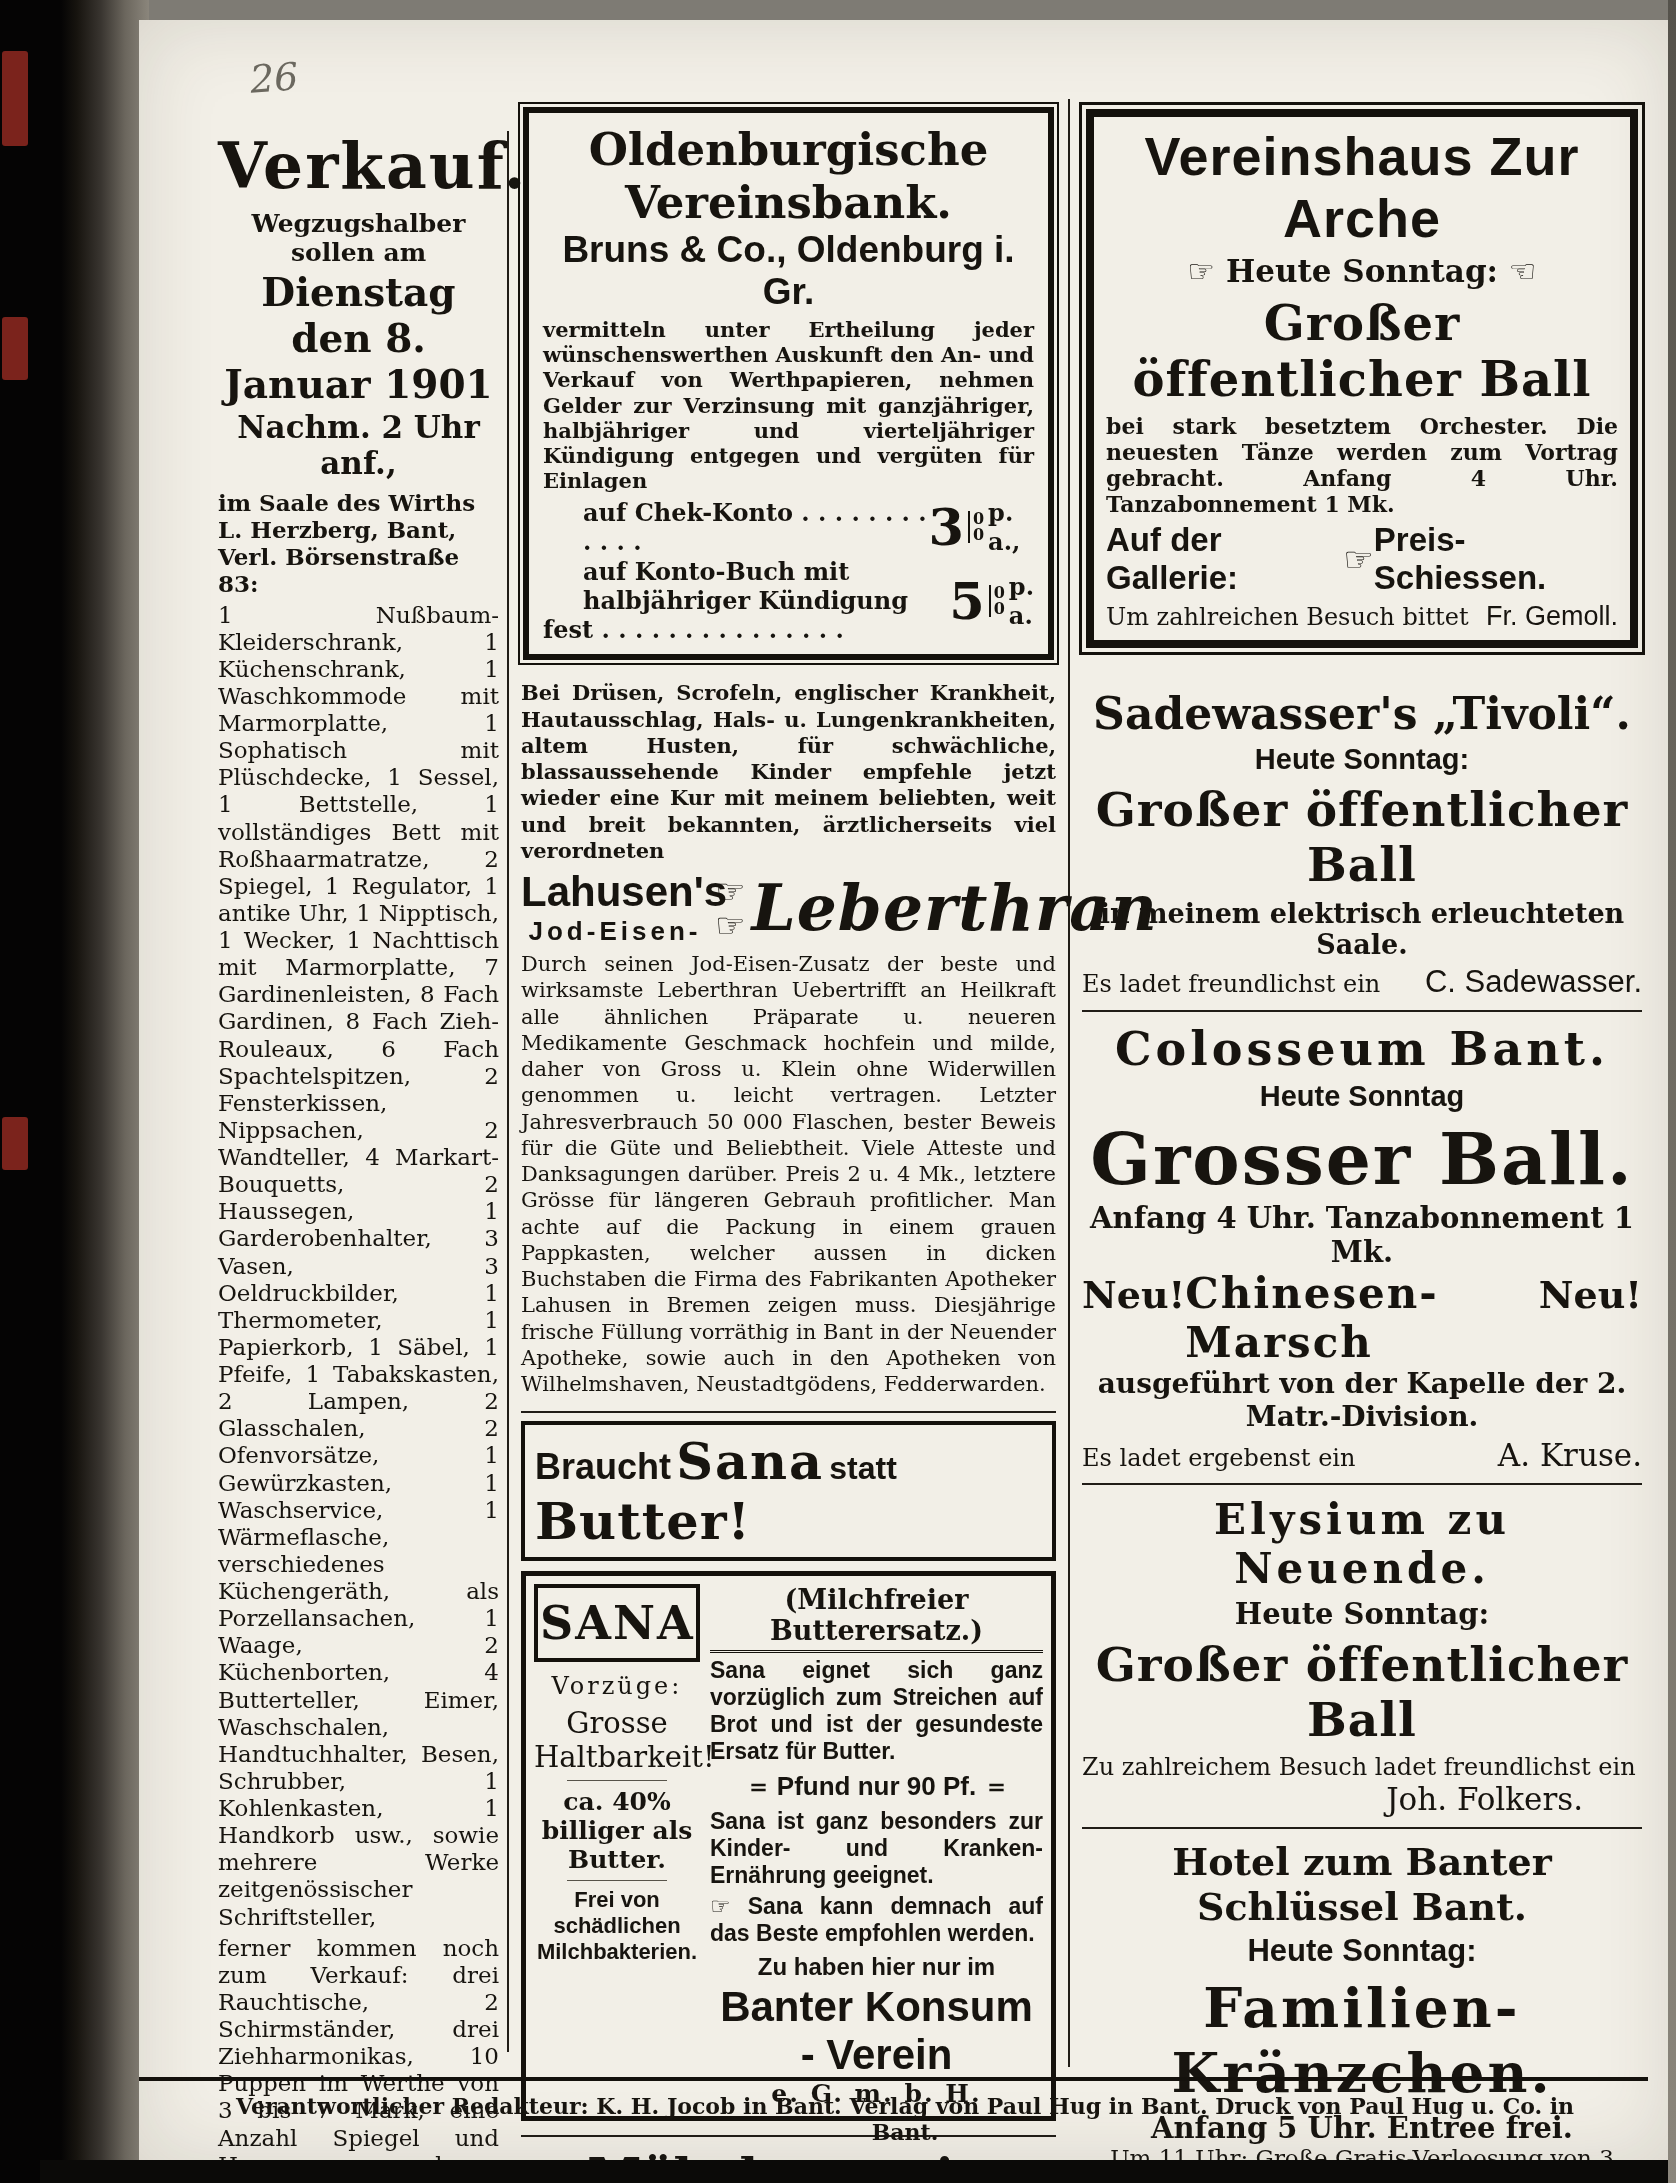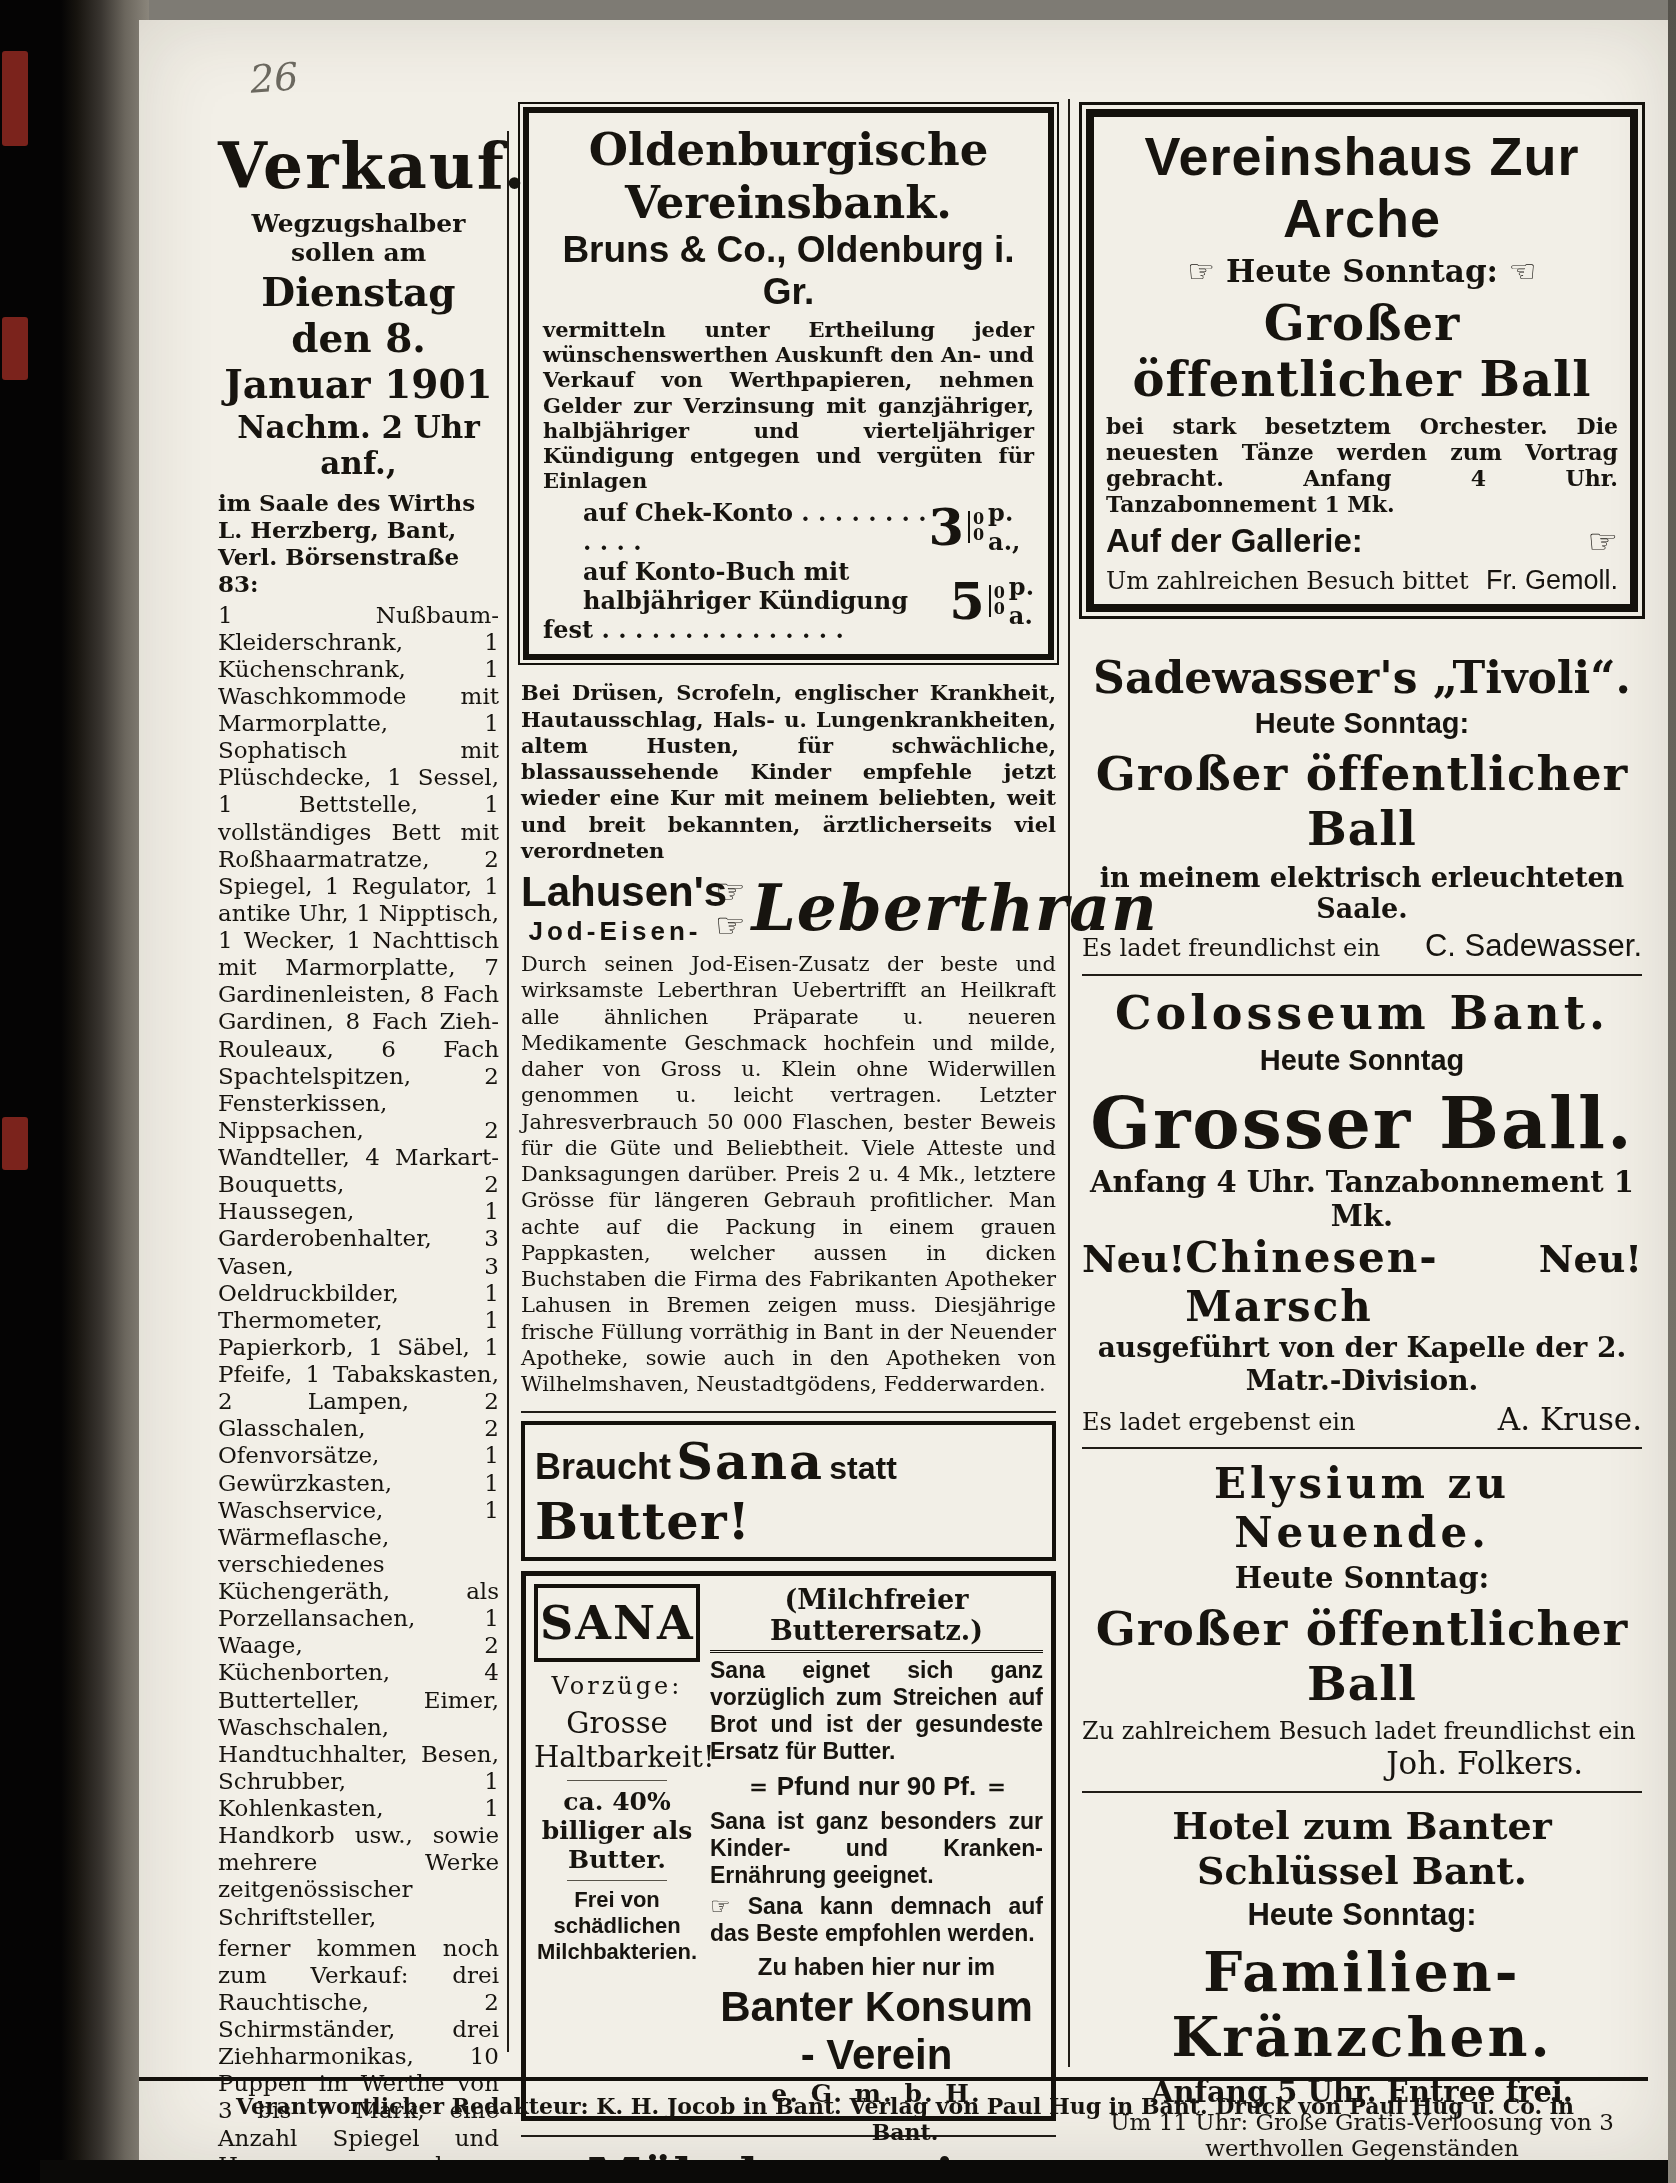--- a/index.html
+++ b/index.html
@@ -175,20 +175,21 @@
         <div class="ad-when" style="font-size:31px;">
           <span class="hand">☞</span>
           <span>Heute Sonntag:</span>
           <span class="hand">☜</span>
         </div>
         <div class="ad-event" style="font-size:48px;">Großer öffentlicher Ball</div>
         <div class="justify" style="font-size:22px;font-weight:600;">bei stark besetztem Orchester.  Die neuesten Tänze werden zum Vortrag gebracht.  Anfang 4 Uhr.  Tanzabonnement 1 Mk.</div>
         <div style="display:flex;align-items:center;justify-content:space-between;margin-top:4px;">
           <span class="b sans" style="font-size:33px;">Auf der Gallerie:</span>
           <span class="hand" style="font-size:34px;">☞</span>
+          <span class="b sans" style="font-size:33px;">Preis-Schiessen.</span>
         </div>
         <div class="sig-row">
           <span class="ad-invite">Um zahlreichen Besuch bittet</span>
           <span class="ad-sig sans" style="font-size:27px;">Fr. Gemoll.</span>
         </div>
       </div>
 
       <div class="ad">
         <div class="center b" style="font-size:44px;margin-top:22px;">Sadewasser's „Tivoli“.</div>
         <div class="ad-when sans">Heute Sonntag:</div>

